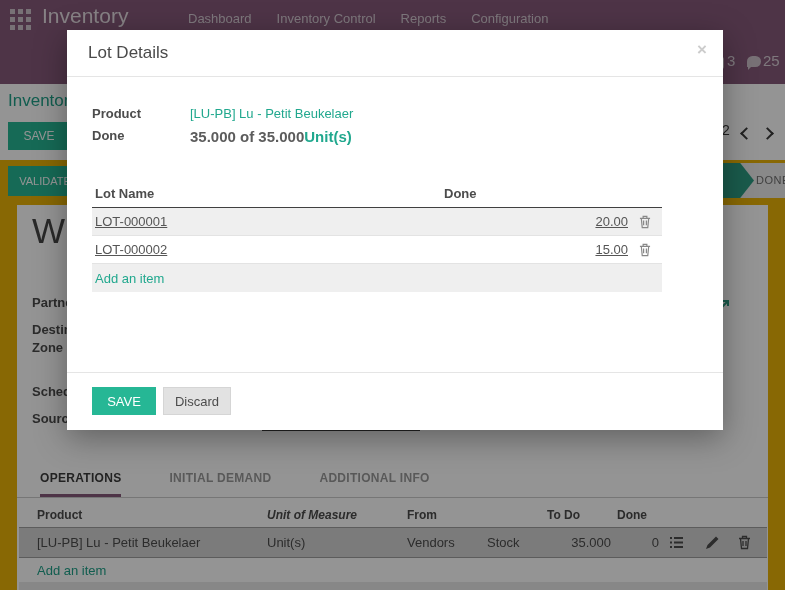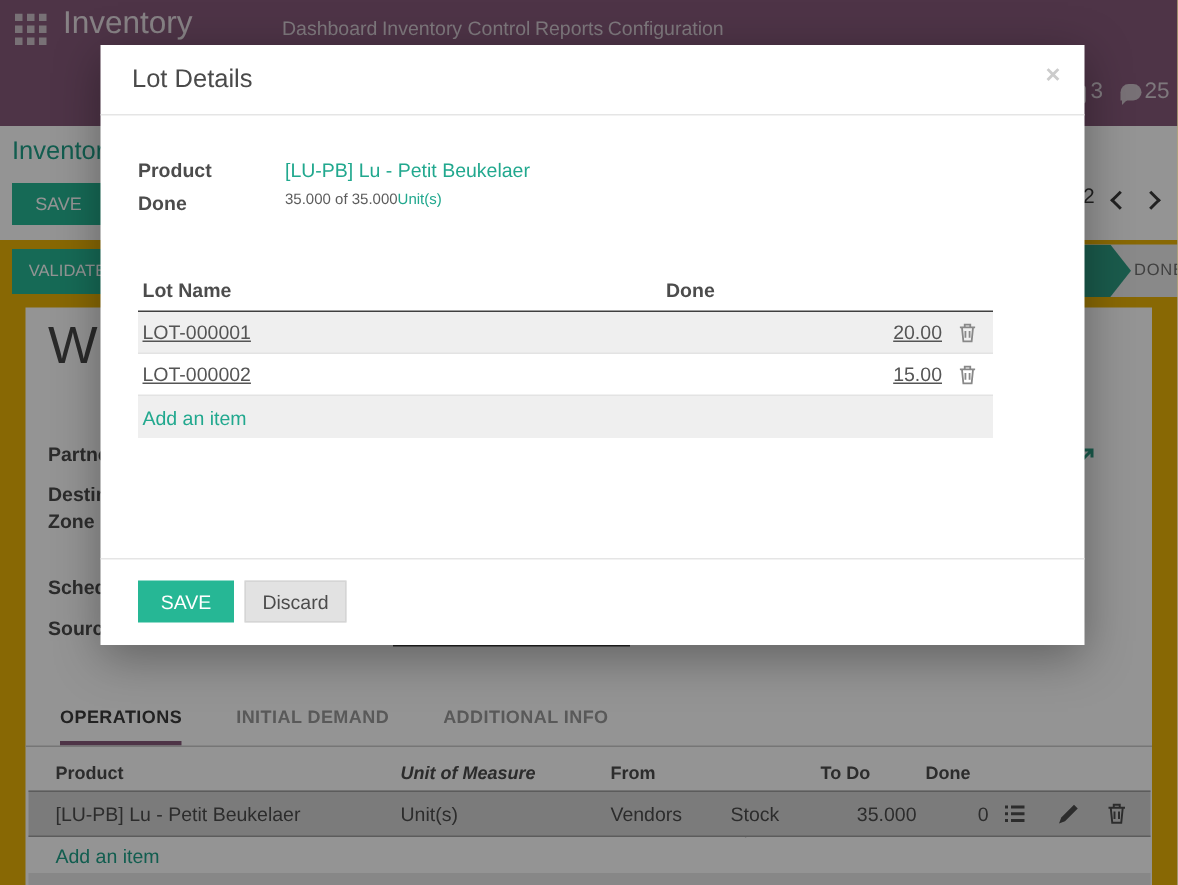--- a/index.html
+++ b/index.html
@@ -3,21 +3,21 @@
 <meta charset="utf-8">
 <style>
   * { margin:0; padding:0; box-sizing:border-box; }
   body { font-family:"Liberation Sans", sans-serif; background:#333; }
   .screen { position:relative; width:785px; height:590px; overflow:hidden; background:#eab308; }
 
   
   .topbar { position:absolute; left:0; top:0; width:785px; height:84px; background:#875a7b; }
   .apps-icon { position:absolute; left:10px; top:9px; width:22px; height:22px; cursor:pointer; }
   .app-title { position:absolute; left:42px; top:4px; font-size:21px; color:#e8e0e6; }
-  .topnav { position:absolute; left:188px; top:11px; display:flex; gap:3px; font-size:13px; color:#d9cfd7; }
+  .topnav { position:absolute; left:188px; top:11px; display:flex; gap:25px; font-size:13px; color:#d9cfd7; }
   .topnav span { cursor:pointer; white-space:nowrap; }
   .systray-inbox-icon { position:absolute; left:710px; top:57px; width:14px; height:12px; border:2px solid #cfc3cc; border-radius:2px; }
   .systray-count3 { position:absolute; left:727px; top:52px; font-size:15px; color:#d9cfd7; }
   .chat-bubble { position:absolute; left:747px; top:56px; width:14px; height:11px; background:#cfc3cc; border-radius:7px 7px 7px 0; }
   .chat-bubble::after { content:""; position:absolute; left:1px; bottom:-3px; border:3px solid transparent; border-top-color:#cfc3cc; border-left-color:#cfc3cc; }
   .systray-count25 { position:absolute; left:763px; top:52px; font-size:15px; color:#d9cfd7; }
 
   .control-panel { position:absolute; left:0; top:84px; width:785px; height:76px; background:#ffffff; }
   .breadcrumb { position:absolute; left:8px; top:7px; font-size:17px; color:#1fa189; cursor:pointer; white-space:nowrap; }
   .cp-save { position:absolute; left:8px; top:38px; width:62px; height:28px; background:#26b795; color:#fff; border:none; font-size:12px; cursor:pointer; }
@@ -33,21 +33,21 @@
   .status-done-label { position:absolute; left:62px; top:11px; font-size:11px; color:#6f6f6f; letter-spacing:.5px; }
 
   .sheet { position:absolute; left:17px; top:205px; width:751px; height:385px; background:#ffffff; }
   .sheet-heading { position:absolute; left:15px; top:6px; font-size:35px; color:#484848; }
   .f-label { position:absolute; left:15px; font-size:13px; font-weight:bold; color:#4c4c4c; white-space:nowrap; }
   .lbl-partner { top:90px; } .lbl-dest1 { top:117px; } .lbl-dest2 { top:135px; }
   .lbl-sched { top:179px; } .lbl-source { top:206px; }
   .ext-link-icon { position:absolute; left:701px; top:92px; width:12px; height:12px; cursor:pointer; }
   .source-underline { position:absolute; left:245px; top:210px; width:158px; height:16px; border-bottom:2px solid #3c3c3c; }
 
-  .tabs { position:absolute; left:23px; top:266px; display:flex; gap:36px; font-size:12px; font-weight:bold; height:26px; }
+  .tabs { position:absolute; left:23px; top:266px; display:flex; gap:48px; font-size:12px; font-weight:bold; height:26px; }
   .tab { color:#9a9a9a; cursor:pointer; padding-bottom:8px; letter-spacing:.3px; white-space:nowrap; }
   .tab.active { color:#3c3c3c; border-bottom:3px solid #875a7b; }
   .tabs-divider { position:absolute; left:0; top:292px; width:751px; border-bottom:1px solid #cccccc; }
 
   .ops-head { position:absolute; top:303px; font-size:12px; font-weight:bold; color:#4c4c4c; white-space:nowrap; }
   .oh-product { left:20px; } .oh-uom { left:250px;font-style:italic; } .oh-from { left:390px; }
   .oh-to { left:470px;margin-top:39px; } .oh-todo { left:530px; } .oh-done { left:600px; }
   .ops-row { position:absolute; left:2px; top:322px; width:748px; height:31px; background:#d5d5d5; border-top:1px solid #9f9f9f; border-bottom:1px solid #9f9f9f; cursor:pointer; }
   .ops-row span { position:absolute; top:7px; font-size:13px; color:#4c4c4c; white-space:nowrap; }
   .oc-product { left:18px; } .oc-uom { left:248px; } .oc-from { left:388px; } .oc-to { left:468px; }
@@ -61,21 +61,21 @@
   .overlay { position:absolute; inset:0; background:rgba(0,0,0,0.42); z-index:5; }
 
   
   .modal { position:absolute; left:67px; top:30px; width:656px; height:400px; background:#fff; z-index:10; box-shadow:0 8px 30px rgba(0,0,0,.35); }
   .modal-header { position:relative; height:47px; border-bottom:1px solid #e5e5e5;padding-left:28px; }
   .modal-title { position:absolute; left:21px; top:13px; font-size:17px; color:#4a4a4a; }
   .modal-close { position:absolute; right:16px; top:10px; font-size:17px; font-weight:bold; color:#cccccc; cursor:pointer; }
   .m-label { position:absolute; left:25px; font-size:13px; font-weight:bold; color:#4c4c4c; }
   .m-product-label { top:76px; } .m-done-label { top:98px; }
   .m-product-value { position:absolute; left:123px; top:76px; font-size:13px; color:#21a88e; cursor:pointer; }
-  .m-done-value { position:absolute; left:123px; top:98px; font-size:10px; color:#5c5c5c; }
+  .m-done-value { position:absolute; left:123px; top:98px; font-size:15px; color:#5c5c5c;font-weight:bold; }
   .m-done-unit { color:#21a88e; }
 
   .lot-table { position:absolute; left:25px; top:150px; width:570px; font-size:13px; }
   .lt-header { position:relative; height:28px; border-bottom:1px solid #404040; font-weight:bold; color:#4c4c4c; }
   .lt-h-lot { position:absolute; left:3px; top:6px; }
   .lt-h-done { position:absolute; left:352px; top:6px; }
   .lot-row { display:flex; align-items:center; height:28px; border-bottom:1px solid #e3e3e3; color:#555; cursor:pointer;text-decoration:underline; }
   .lot-row.odd { background:#efefef; }
   .lot-name { flex:1; padding-left:3px; }
   .lot-done { width:90px; text-align:right; }

